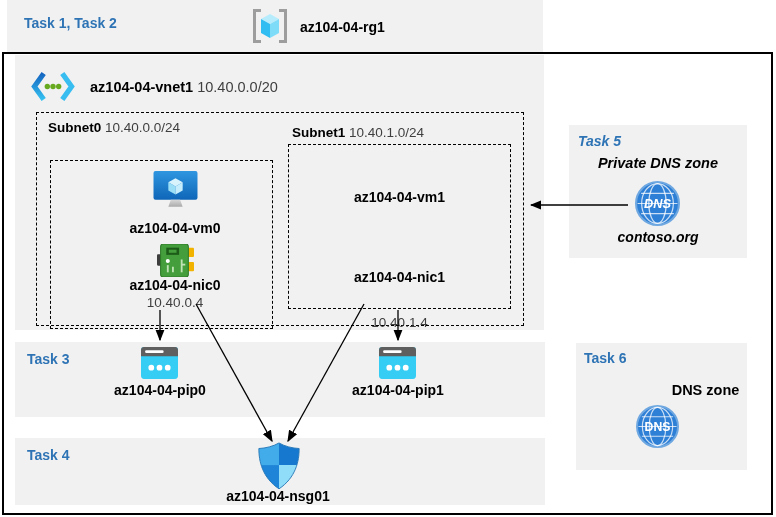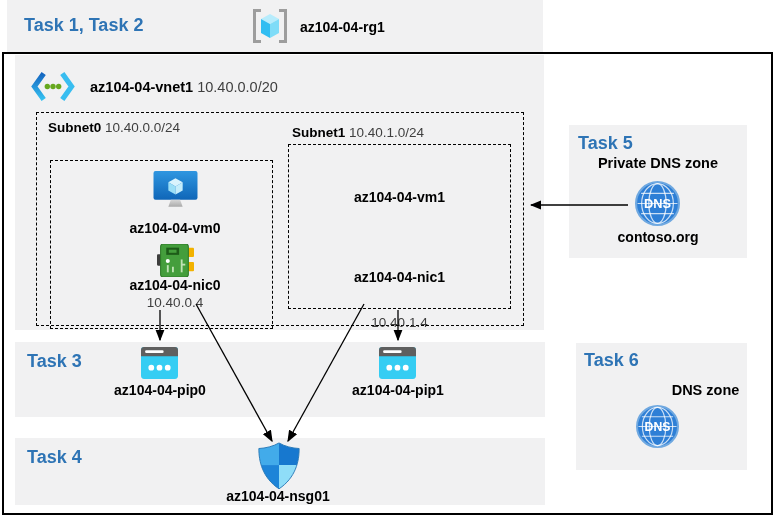--- a/index.html
+++ b/index.html
@@ -2,21 +2,21 @@
 <html><head>
 <meta charset="utf-8">
 <style>
   html,body{margin:0;padding:0;background:#fff;}
   #canvas{
     position:relative;width:776px;height:517px;background:#fff;overflow:hidden;
     font-family:"Liberation Sans",sans-serif;color:#000;
   }
   .abs{position:absolute;}
   .band{background:#F1F1F2;}
-  .task-label{font-weight:bold;font-size:18px;color:#2E74B5;}
+  .task-label{font-weight:bold;font-size:14px;color:#2E74B5;}
   .res-name{font-weight:bold;font-size:14px;color:#000;}
   .sub-cidr,.ip-txt{font-size:13.5px;color:#3F3F3F;font-weight:normal;}
   .dashed{border:1px dashed #000;}
   .frame{border:2px solid #000;background:#fff;}
   .center{text-align:center;}
   .inner-box{
     position:absolute;border:1px dashed #000;
     display:flex;flex-direction:column;align-items:center;box-sizing:border-box;
   }
   .subnet-label{position:absolute;font-size:13.5px;white-space:nowrap;}
@@ -180,21 +180,21 @@
     <g clip-path="url(#shieldClip)">
       <rect x="0" y="0" width="23" height="24" fill="#42ABEA"></rect>
       <rect x="23" y="0" width="23" height="24" fill="#1778CF"></rect>
       <rect x="0" y="24" width="23" height="26" fill="#1D84D8"></rect>
       <rect x="23" y="24" width="23" height="26" fill="#8FDDF8"></rect>
     </g>
     <path d="M23,1 C29,4.5 37,6.5 44,6.8 C44,20 40.5,37 23,48.8 C5.5,37 2,20 2,6.8 C9,6.5 17,4.5 23,1 Z" fill="none" stroke="#2A7AB8" stroke-width="1"></path>
   </svg>
   <div class="abs res-name center z20" style="left:208px;top:488px;width:140px;">az104-04-nsg01</div>
 
-  <div class="abs band z10" style="left:569px;top:125px;width:178px;height:133px;">
+  <div class="abs band z10" style="left:569px;top:125px;width:178px;height:133px;font-style:italic;">
     <span class="abs task-label" style="left:9px;top:8px;">Task 5</span>
     <div class="abs res-name center" style="left:0;top:30px;width:178px;font-size:14.5px;">Private DNS zone</div>
     <svg class="abs" style="left:66px;top:56px;" width="45" height="45" viewBox="0 0 44 44">
         <use href="#sym-dns"></use>
       </svg>
     <div class="abs res-name center" style="left:0;top:104px;width:178px;">contoso.org</div>
   </div>
 
   <div class="abs band z10" style="left:576px;top:343px;width:171px;height:127px;">
     <span class="abs task-label" style="left:8px;top:7px;">Task 6</span>

